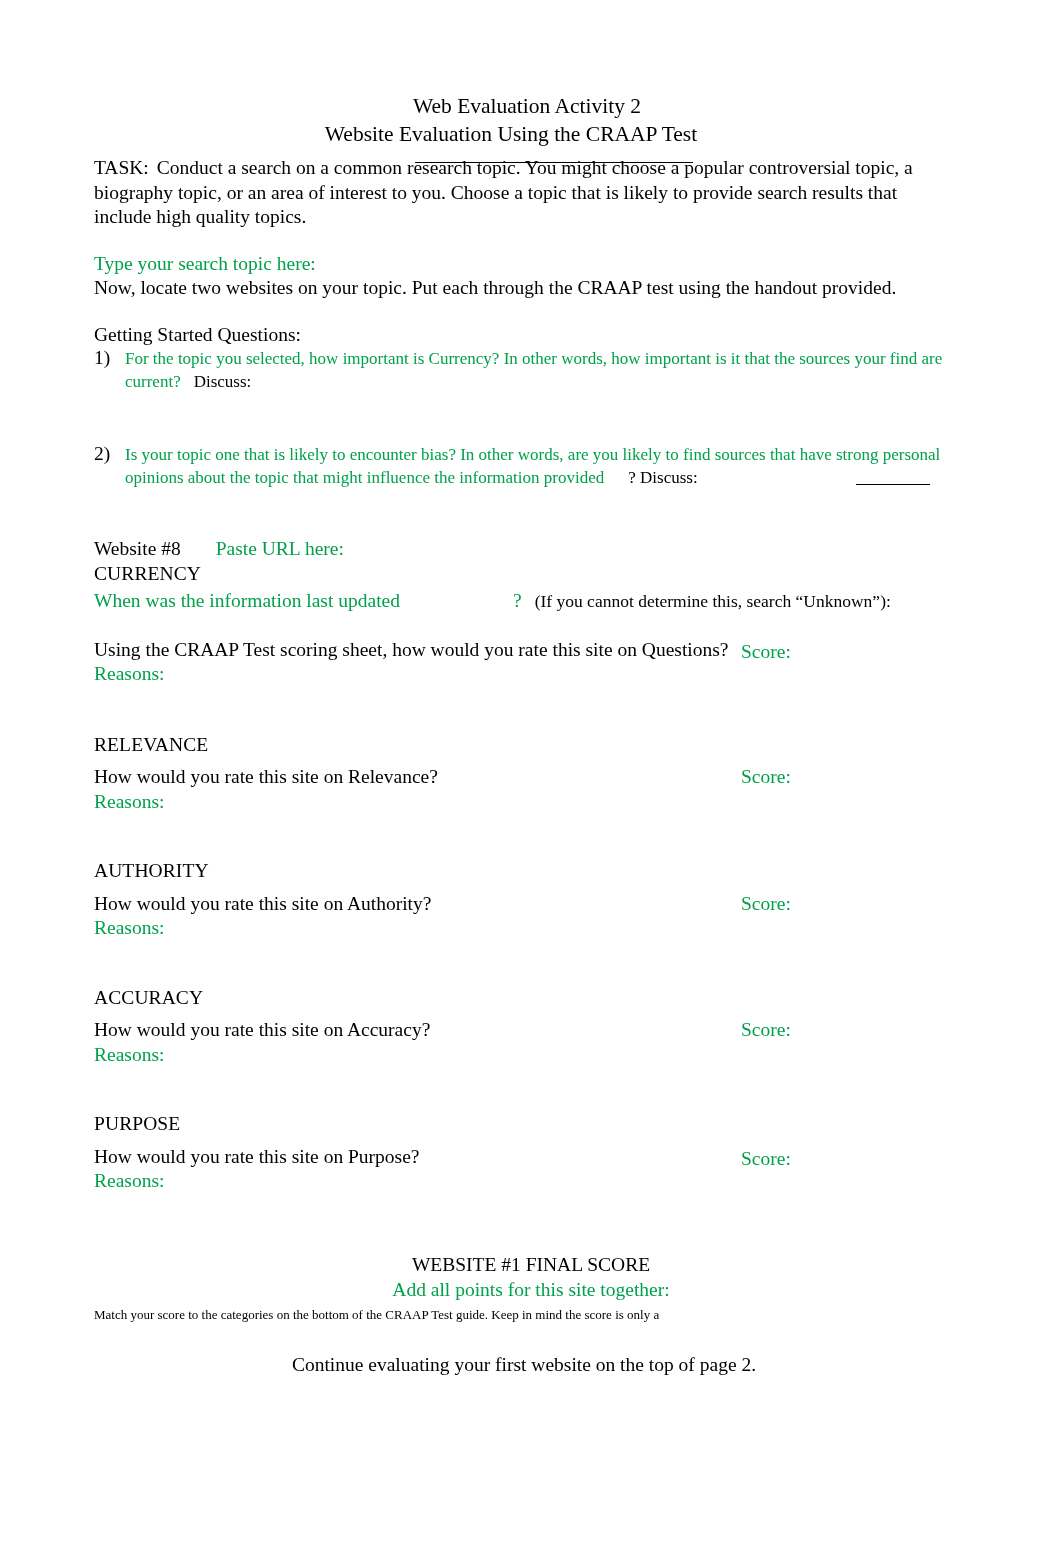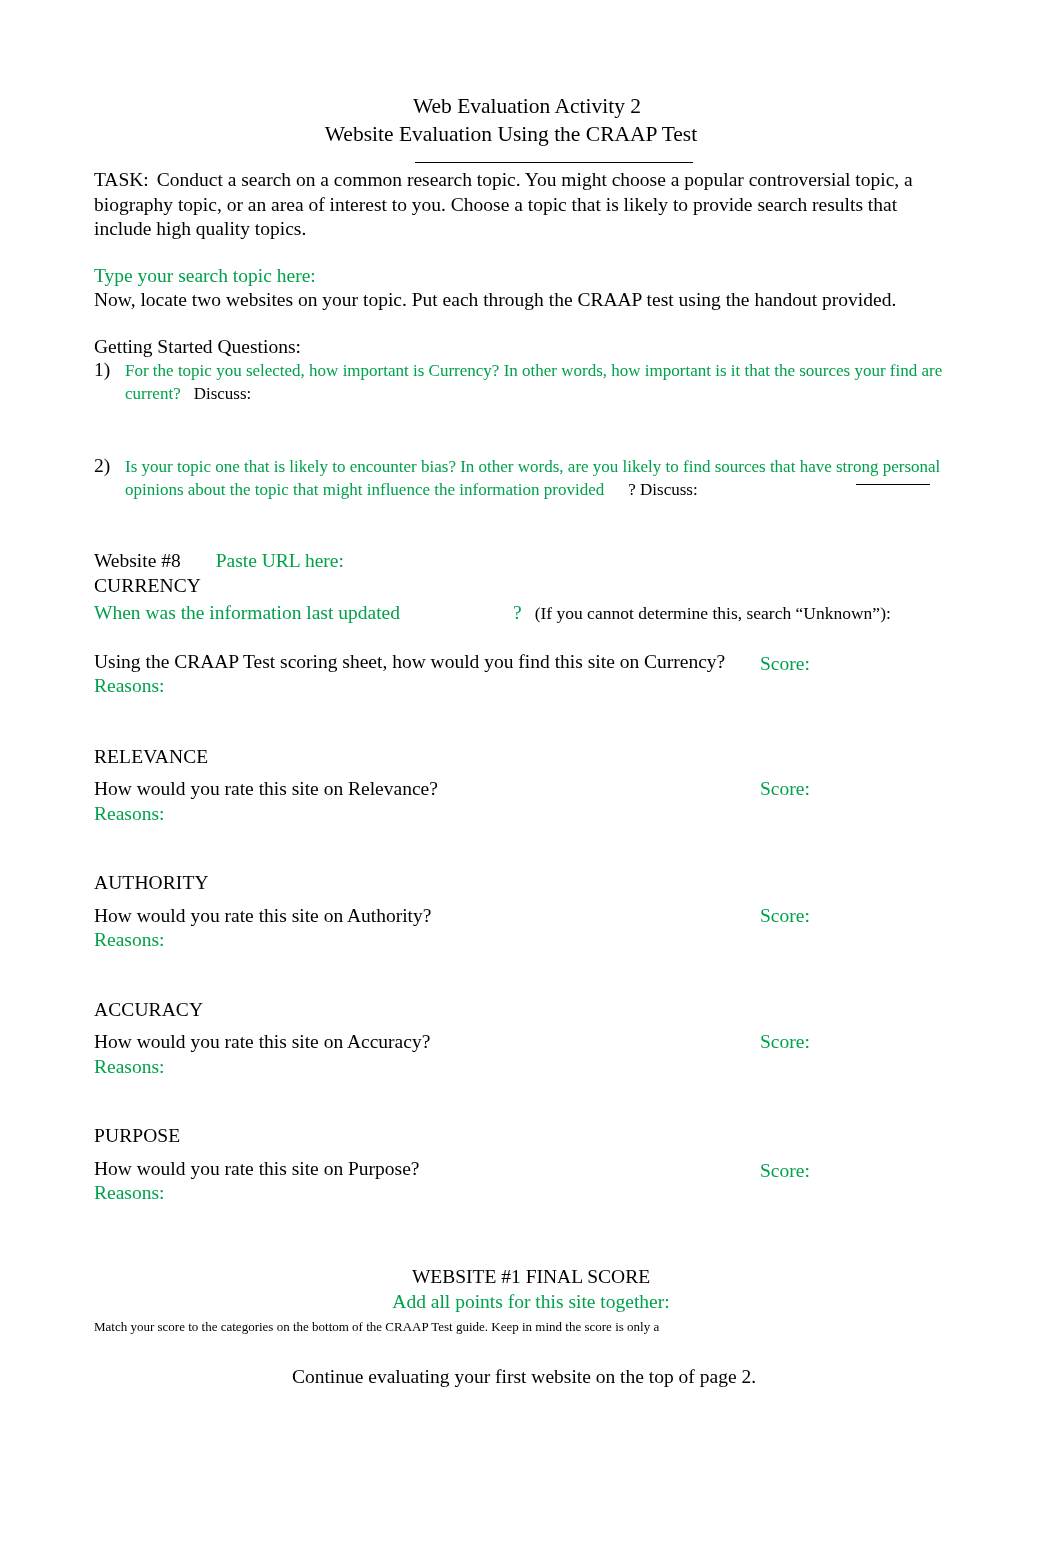--- a/index.html
+++ b/index.html
@@ -72,21 +72,21 @@
   }
 
   
   .row {
     position: relative;
     font-size: 19.5px;
     line-height: 24.5px;
   }
   .score {
     position: absolute;
-    left: 666px;
+    left: 647px;
     top: 0;
     color: #00a14b;
     white-space: nowrap;
   }
   .score-low { top: 2px; }
   .section-head {
     font-size: 19.5px;
     line-height: 24.5px;
     letter-spacing: 0.1px;
   }
@@ -129,21 +129,21 @@
 <div class="page">
 
   <div class="rule-topic"></div>
   <div class="rule-unknown"></div>
 
   <div class="content">
 
     <div class="title-line title-1">Web Evaluation Activity 2</div>
     <div class="title-line title-2">Website Evaluation Using the CRAAP Test</div>
 
-    <div class="para" style="margin-top:20px;">
+    <div class="para" style="margin-top:8px;">
       <span>TASK:</span><span class="tab-gap"></span><span>Conduct a search on a common research topic. You might choose a popular controversial topic, a biography topic, or an area of interest to you.   Choose a topic that is likely to provide search results that include high quality topics.</span>
     </div>
 
     <div class="spacer-md"></div>
 
     <div class="para green">Type your search topic here:</div>
     <div class="para">Now, locate two websites on your topic.   Put each through the CRAAP test using the handout provided.</div>
 
     <div class="spacer-md"></div>
 
@@ -173,21 +173,21 @@
 
     <div class="section-head">CURRENCY</div>
 
     <div class="para" style="margin-top:3px;">
       <span class="green">When was the information last updated</span><span style="display:inline-block;width:113px;"></span><span class="green">?</span><span class="sp-wide"></span><span class="black" style="font-size:17.5px;">(If you cannot determine this, search “Unknown”):</span>
     </div>
 
     <div style="height:24px;"></div>
 
     <div class="row">
-      <span>Using the CRAAP Test scoring sheet, how would you find this site on Currency?</span>
+      <span>Using the CRAAP Test scoring sheet, how would you rate this site on Questions?</span>
       <span class="score score-low">Score:</span>
     </div>
     <div class="reasons">Reasons:</div>
 
     <div style="height:46px;"></div>
 
     <div class="section-head">RELEVANCE</div>
     <div style="height:8px;"></div>
     <div class="row">
       <span>How would you rate this site on Relevance?</span>

